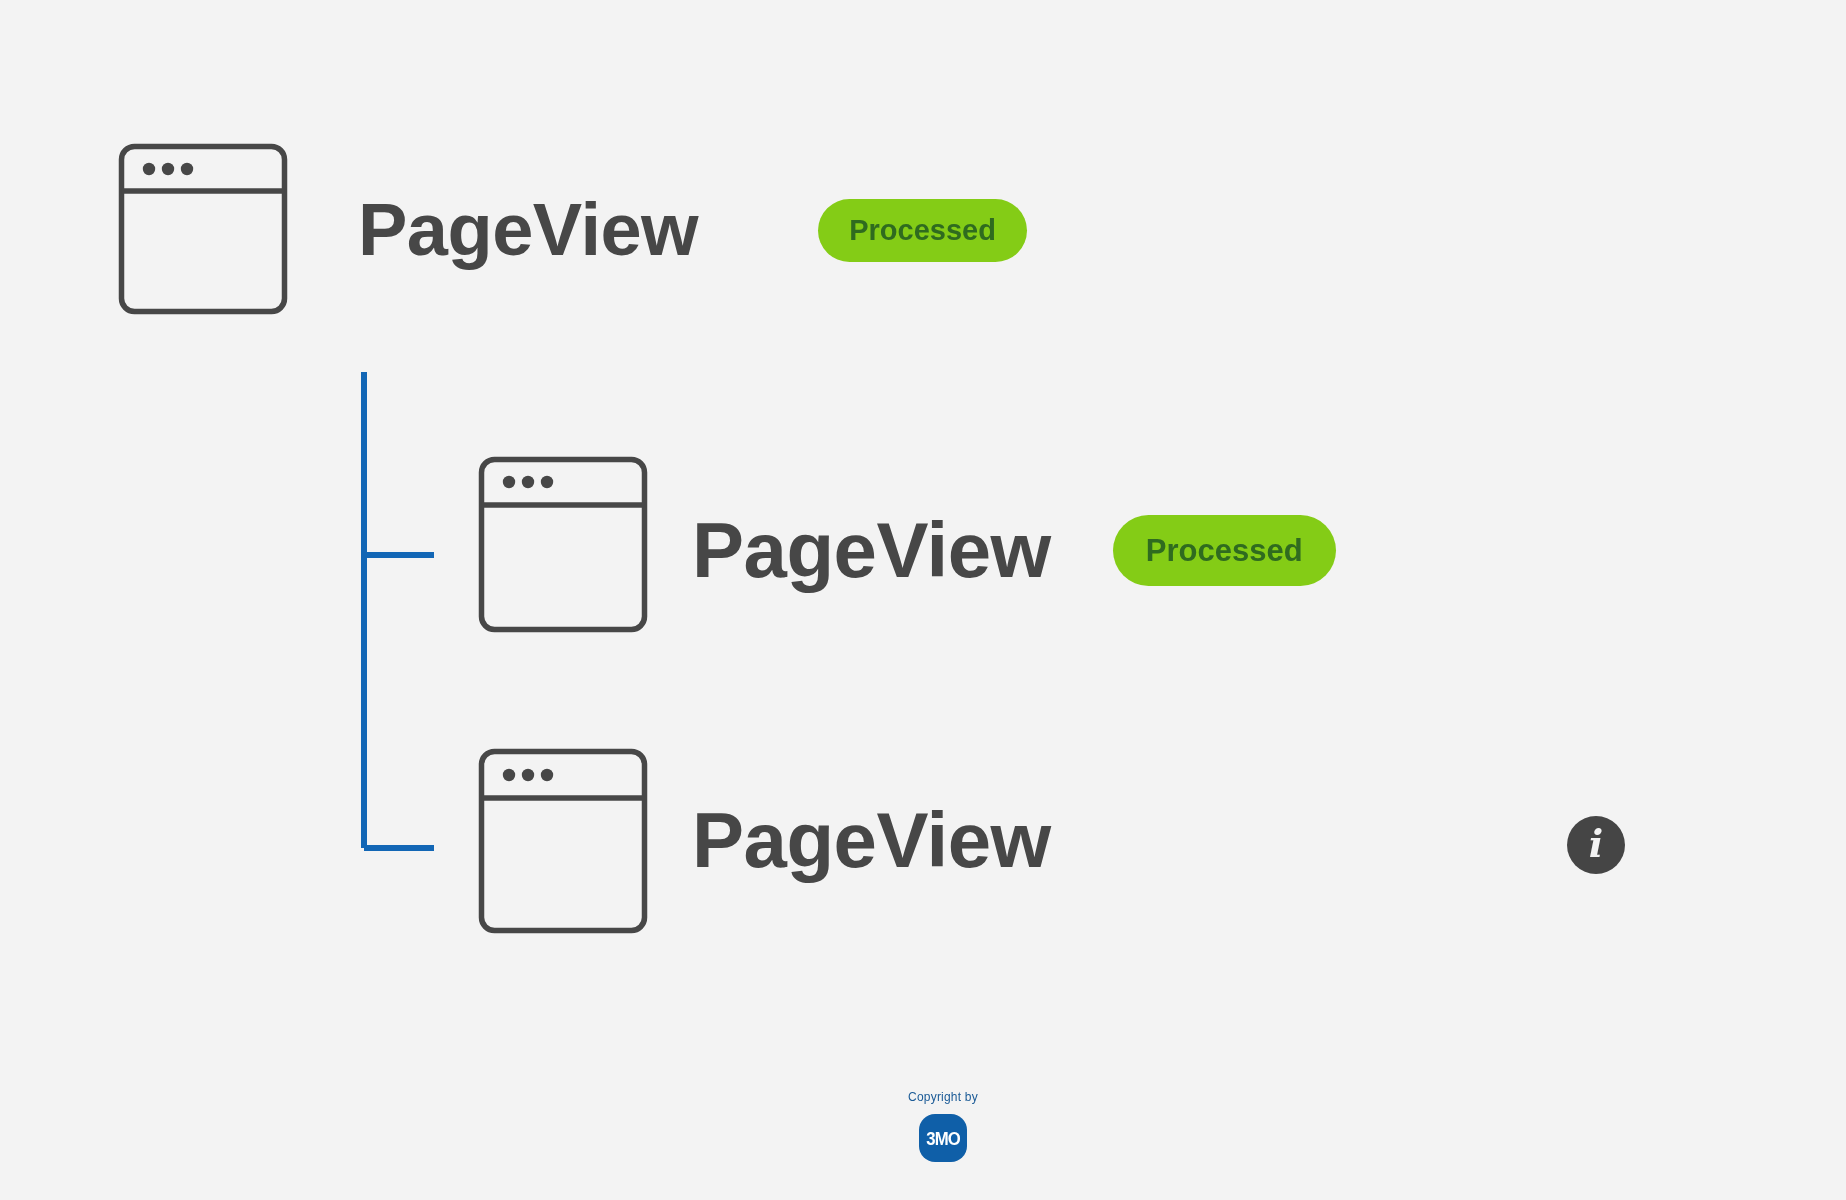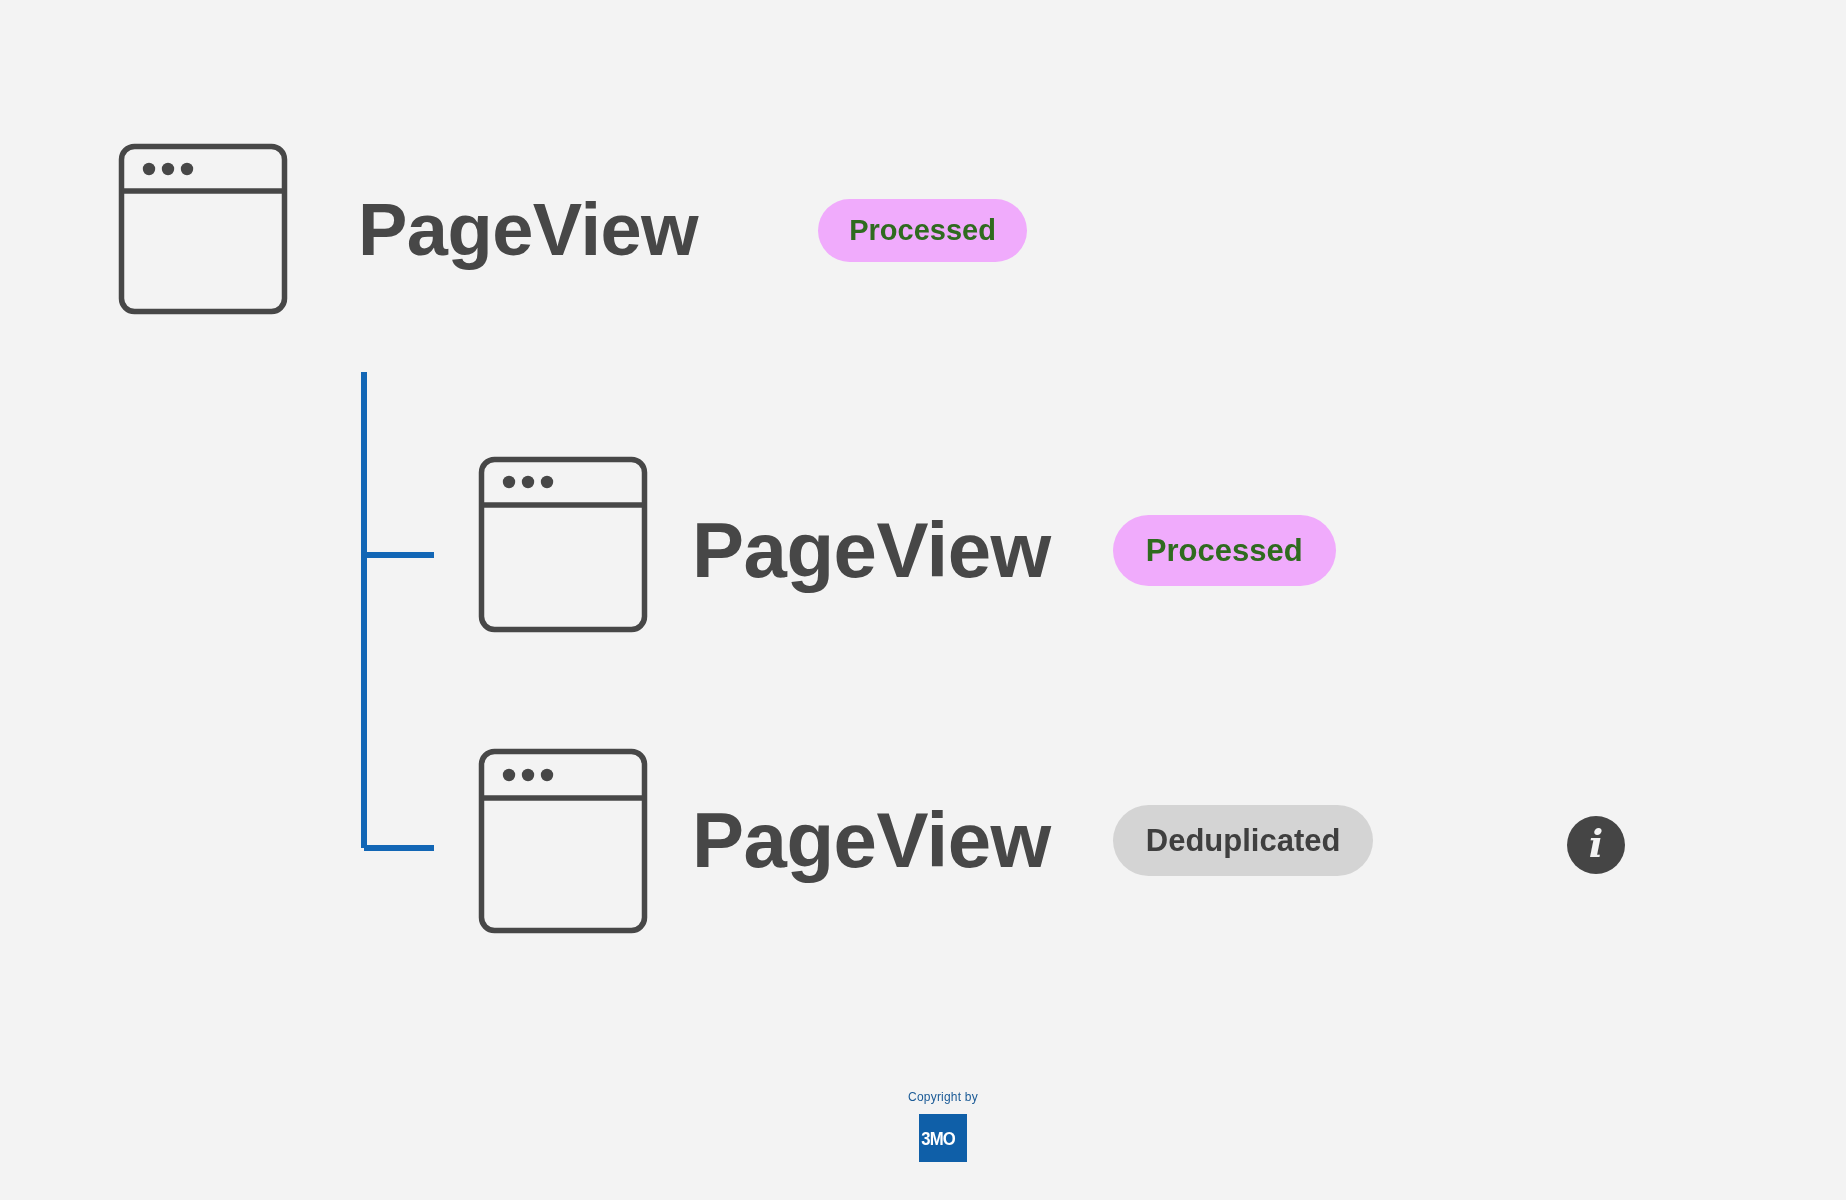--- a/index.html
+++ b/index.html
@@ -50,21 +50,21 @@
   .badge {
     display: inline-flex;
     align-items: center;
     justify-content: center;
     white-space: nowrap;
     font-weight: 700;
     line-height: 1;
     border-radius: 999px;
   }
   .badge-processed {
-    background: #f0abfc;
+    background: #84cc16;
     color: #2f6b1f;
   }
   .badge-deduplicated {
     background: #d4d4d4;
     color: #3f3f3f;
   }
 
   
   .info-icon {
     position: absolute;
@@ -110,21 +110,22 @@
     font-weight: 400;
     letter-spacing: 0.2px;
     margin-bottom: 10px;
   }
   .footer-logo {
     width: 48px;
     height: 48px;
     background: #0f5fa8;
     display: flex;
     align-items: center;
-    justify-content: flex-start;
+    justify-content: center;
+    border-radius: 16px;
   }
   .footer-logo span {
     color: #ffffff;
     font-size: 19px;
     font-weight: 700;
     letter-spacing: -1px;
     transform: scaleX(0.88);
     line-height: 1;
   }
 </style>
@@ -177,21 +178,20 @@
       <rect x="3.5" y="3.5" width="163" height="179" rx="13" ry="13" fill="none" stroke="#474747" stroke-width="5.5"></rect>
       <line x1="3.5" y1="50" x2="166.5" y2="50" stroke="#474747" stroke-width="5.5"></line>
       <circle cx="31" cy="27" r="6.2" fill="#474747"></circle>
       <circle cx="50" cy="27" r="6.2" fill="#474747"></circle>
       <circle cx="69" cy="27" r="6.2" fill="#474747"></circle>
     </svg>
   </div>
 
   <div class="node" style="left:692px; top:795px; height:90px;">
     <div class="node-label" style="font-size:78px;">PageView</div>
-    <div class="badge badge-deduplicated" style="margin-left:62px; font-size:31px; padding:20px 33px;">Deduplicated</div>
   </div>
 
   <div class="info-icon" style="left:1567px; top:816px;">
     <span>i</span>
   </div>
 
   <div class="footer">
     <div class="footer-text">Copyright by</div>
     <div class="footer-logo">
       <span>3MO</span>

